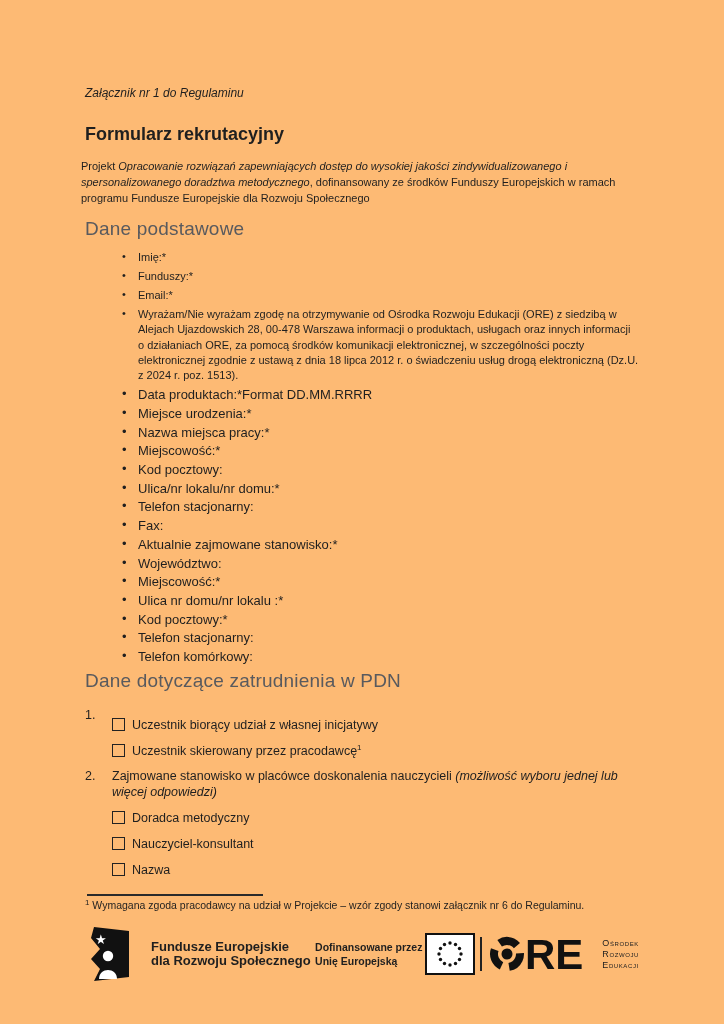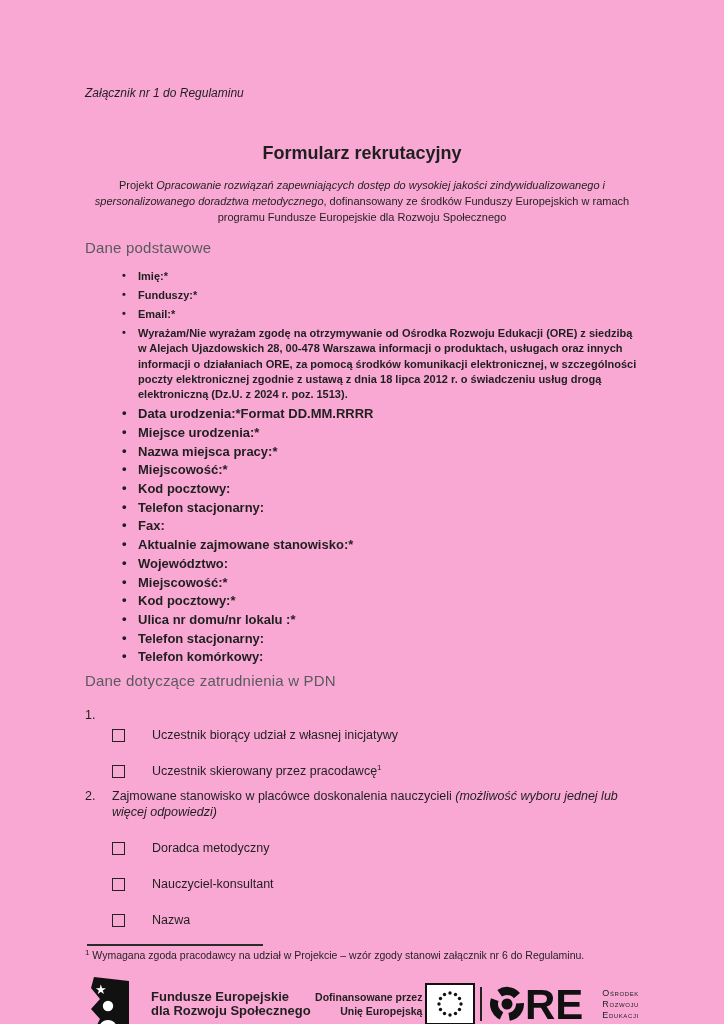--- a/index.html
+++ b/index.html
@@ -1,44 +1,44 @@
 <!DOCTYPE html>
 <html><head>
 <meta charset="utf-8">
 <style>
   html,body{margin:0;padding:0;background:#ffffff;}
   .page{
     width:724px;height:1024px;box-sizing:border-box;
-    padding:0 85px;overflow:hidden;background:#f9a8d4;position:relative;
+    padding:0 85px;overflow:hidden;background:#fdba74;position:relative;
     font-family:"Liberation Sans",sans-serif;color:#1f1f1f;
   }
   .note{padding-top:86px;font-style:italic;font-size:12px;line-height:15px;}
-  .title{margin-top:41px;text-align:center;font-size:18px;font-weight:bold;line-height:22px;}
-  .intro{margin:13px -4px 0;text-align:center;font-size:11px;line-height:16px;}
+  .title{margin-top:22px;font-size:18px;font-weight:bold;line-height:22px;}
+  .intro{margin:13px -4px 0;font-size:11px;line-height:16px;}
   .it{font-style:italic;}
-  .h2{margin-top:10px;font-size:15px;font-weight:400;color:#595a5e;line-height:26px;letter-spacing:.2px;}
+  .h2{margin-top:10px;font-size:19px;font-weight:400;color:#595a5e;line-height:26px;letter-spacing:.2px;}
   .h2b{margin-top:0;}
   ul.bullets{list-style:none;margin:8px 0 0;padding:0 0 0 37px;}
-  ul.bullets li{position:relative;padding-left:16px;margin-bottom:3.5px;font-weight:bold;}
+  ul.bullets li{position:relative;padding-left:16px;margin-bottom:3.5px;}
   ul.bullets li::before{content:"\2022";position:absolute;left:0;top:-1px;}
   li.sm{font-size:11px;line-height:15.4px;}
   li.lg{font-size:13px;line-height:15.2px;margin-bottom:3.2px;}
   .q{display:flex;margin-top:13px;font-size:12.5px;line-height:16px;}
   .q2{margin-top:9px;}
   .qnum{width:27px;flex:none;}
   .qbody{flex:1;}
-  .opt{display:flex;align-items:center;margin-top:20px;font-size:12.5px;line-height:16px;gap:20px;}
+  .opt{display:flex;align-items:center;margin-top:10px;font-size:12.5px;line-height:16px;}
   .cb{display:inline-block;width:11px;height:11px;border:1.5px solid #222;margin-right:7px;flex:none;}
   sup{font-size:8px;line-height:0;}
   .footnote-rule{width:176px;height:0;border-top:2px solid #2a2a2a;margin:16px 0 0 2px;}
   .footnote{margin-top:2px;font-size:10.5px;line-height:14px;}
   .footer{margin-top:15px;display:flex;align-items:center;justify-content:space-between;}
   .logo-block{display:flex;align-items:center;}
   .fe-text{margin-left:22px;font-size:13px;font-weight:bold;line-height:14px;}
-  .eu-text{margin-right:3px;font-size:10.5px;font-weight:bold;line-height:14px;text-align:right;}
+  .eu-text{margin-right:3px;font-size:10.5px;font-weight:bold;line-height:14px;}
   .fdiv{width:2px;height:34px;background:#222;}
   .ore-text{margin-left:20px;font-size:9px;font-variant:small-caps;letter-spacing:.6px;line-height:11px;color:#222;padding-top:1px;}
 </style>
 </head>
 <body>
 
 <div class="page">
 
   <div class="note">Załącznik nr 1 do Regulaminu</div>
 
@@ -46,32 +46,33 @@
 
   <p class="intro"><span>Projekt </span><span class="it">Opracowanie rozwiązań zapewniających dostęp do wysokiej jakości zindywidualizowanego i spersonalizowanego doradztwa metodycznego</span><span>, dofinansowany ze środków Funduszy Europejskich w ramach programu Fundusze Europejskie dla Rozwoju Społecznego</span></p>
 
   <div class="h2">Dane podstawowe</div>
 
   <ul class="bullets">
     <li class="sm">Imię:*</li>
     <li class="sm">Funduszy:*</li>
     <li class="sm">Email:*</li>
     <li class="sm">Wyrażam/Nie wyrażam zgodę na otrzymywanie od Ośrodka Rozwoju Edukacji (ORE) z siedzibą w Alejach Ujazdowskich 28, 00-478 Warszawa informacji o produktach, usługach oraz innych informacji o działaniach ORE, za pomocą środków komunikacji elektronicznej, w szczególności poczty elektronicznej zgodnie z ustawą z dnia 18 lipca 2012 r. o świadczeniu usług drogą elektroniczną (Dz.U. z 2024 r. poz. 1513).</li>
-    <li class="lg">Data urodzenia:*Format DD.MM.RRRR</li>
+    <li class="lg">Data produktach:*Format DD.MM.RRRR</li>
     <li class="lg">Miejsce urodzenia:*</li>
     <li class="lg">Nazwa miejsca pracy:*</li>
     <li class="lg">Miejscowość:*</li>
     <li class="lg">Kod pocztowy:</li>
+    <li class="lg">Ulica/nr lokalu/nr domu:*</li>
     <li class="lg">Telefon stacjonarny:</li>
     <li class="lg">Fax:</li>
     <li class="lg">Aktualnie zajmowane stanowisko:*</li>
     <li class="lg">Województwo:</li>
     <li class="lg">Miejscowość:*</li>
+    <li class="lg">Ulica nr domu/nr lokalu :*</li>
     <li class="lg">Kod pocztowy:*</li>
-    <li class="lg">Ulica nr domu/nr lokalu :*</li>
     <li class="lg">Telefon stacjonarny:</li>
     <li class="lg">Telefon komórkowy:</li>
   </ul>
 
   <div class="h2 h2b">Dane dotyczące zatrudnienia w PDN</div>
 
   <div class="q">
     <span class="qnum">1.</span>
     <div class="qbody">
       <div class="opt">

